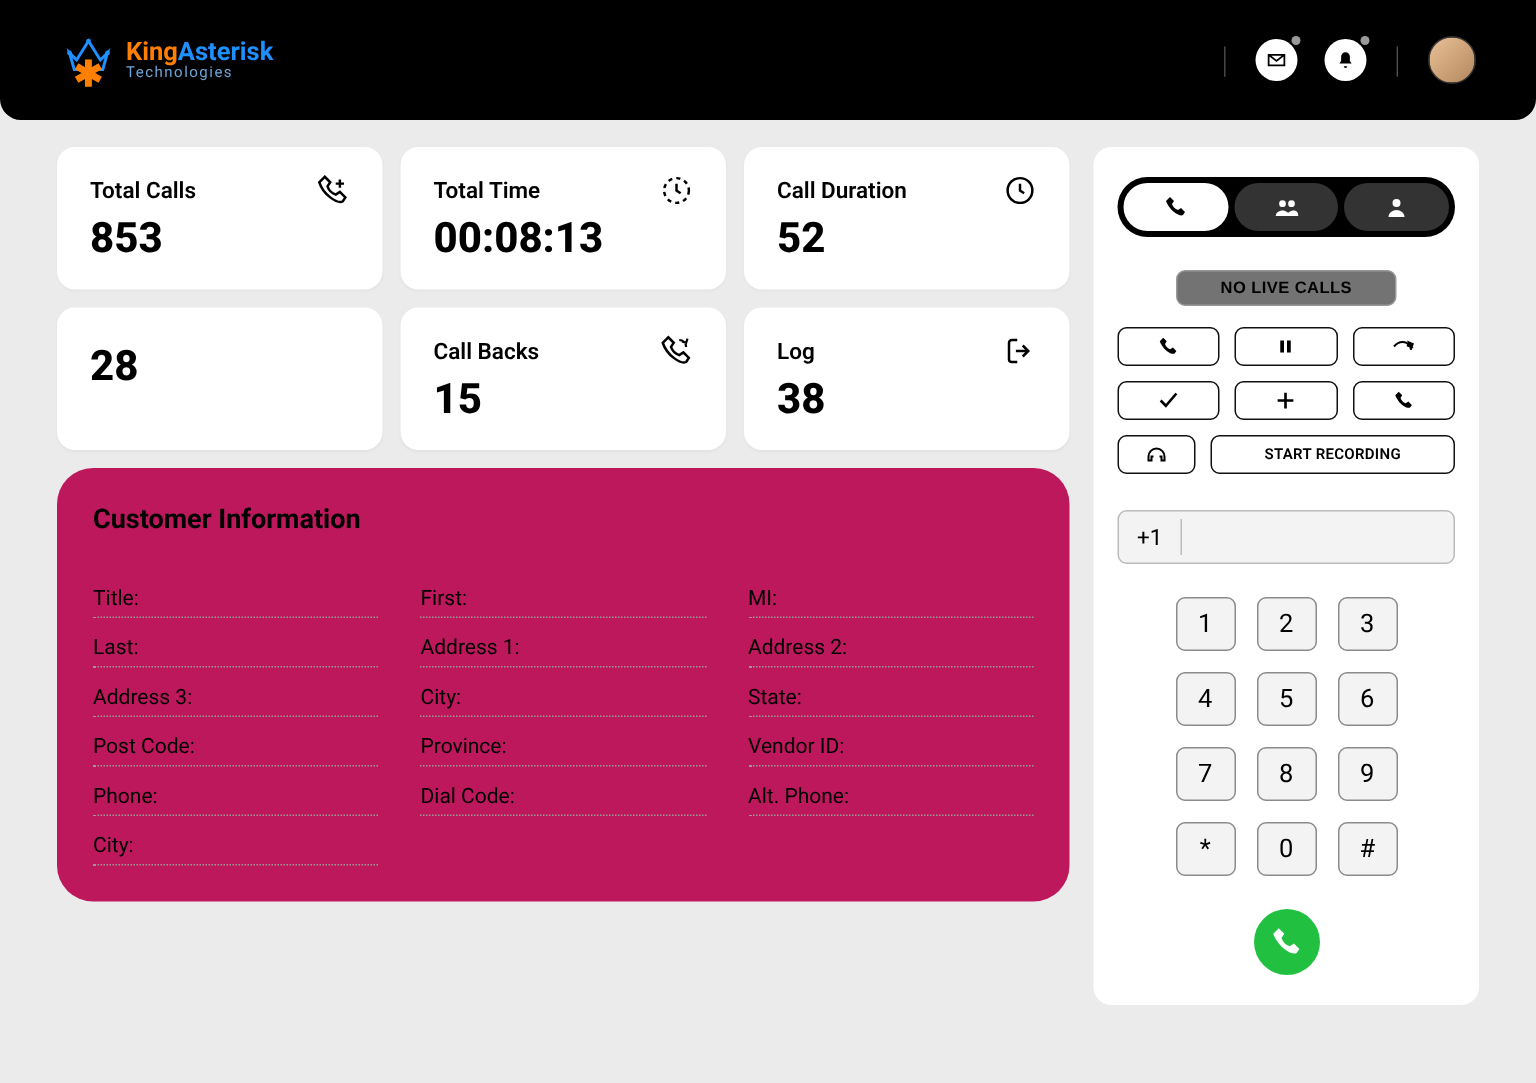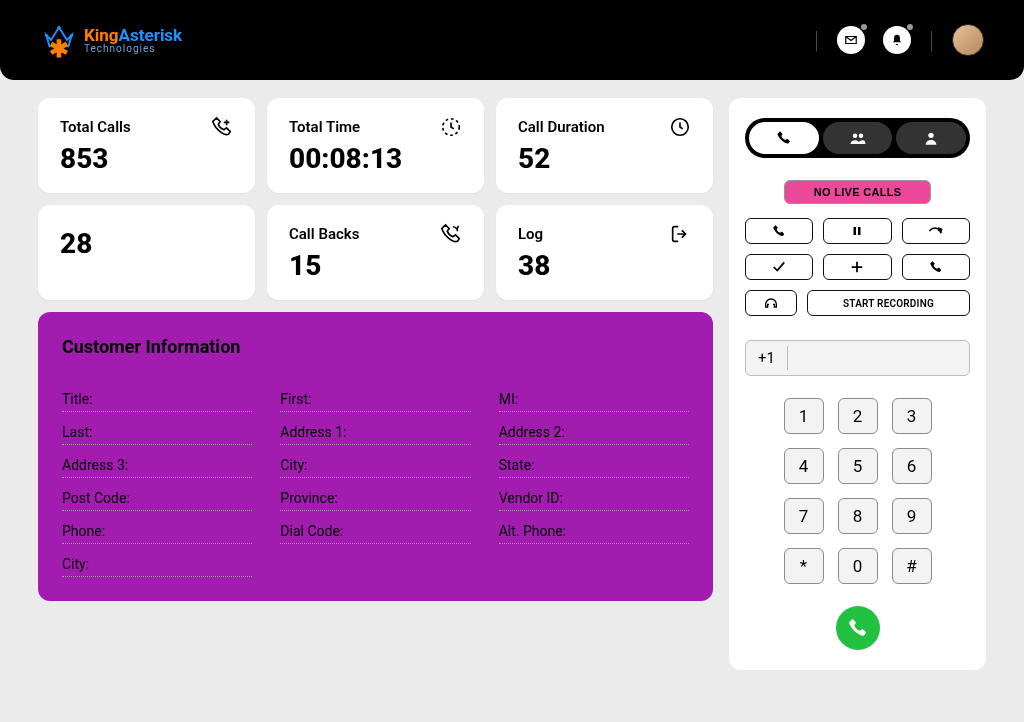--- a/index.html
+++ b/index.html
@@ -69,22 +69,22 @@
   border-radius: 12px;
   padding: 18px 22px;
   box-shadow: 0 1px 2px rgba(0,0,0,.04);
 }
 .stat-top { display: flex; justify-content: space-between; align-items: center; }
 .stat-label { font-size: 15px; font-weight: 600; }
 .stat-icon { font-size: 20px; }
 .stat-value { font-size: 28px; font-weight: 800; margin-top: 4px; }
 
 .customer-panel {
-  background: #a21caf;
-  border-radius: 12px;
+  background: #be185d;
+  border-radius: 24px;
   margin-top: 12px;
   padding: 24px;
 }
 .customer-title { font-size: 18px; font-weight: 700; margin-bottom: 22px; }
 .customer-grid {
   display: grid;
   grid-template-columns: 1fr 1fr 1fr;
   column-gap: 28px;
 }
 .field {
@@ -111,21 +111,21 @@
   justify-content: center;
   font-size: 14px;
 }
 .pill.active { background: #fff; color: #000; }
 .pill.dim { background: #333; color: #fff; }
 
 .no-live {
   margin: 22px auto 14px auto;
   display: block;
   border: 1px solid #999;
-  background: #ec4899;
+  background: #737373;
   border-radius: 6px;
   padding: 5px 29px;
   font-size: 11px;
   font-weight: 600;
   letter-spacing: .3px;
 }
 
 .action-grid {
   display: grid;
   grid-template-columns: repeat(3,1fr);

